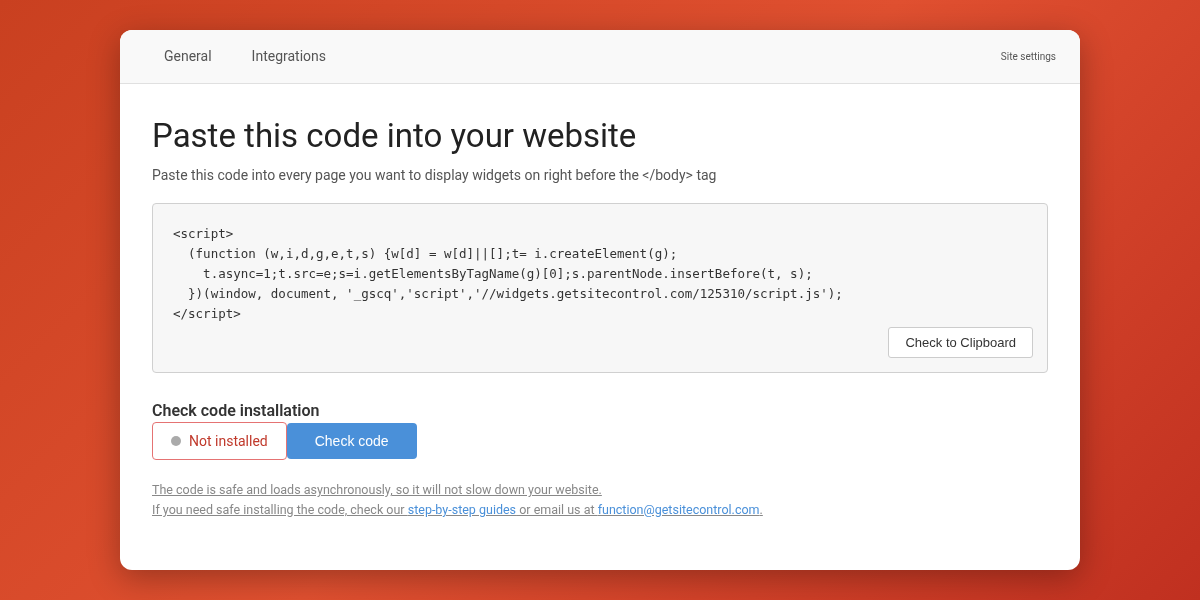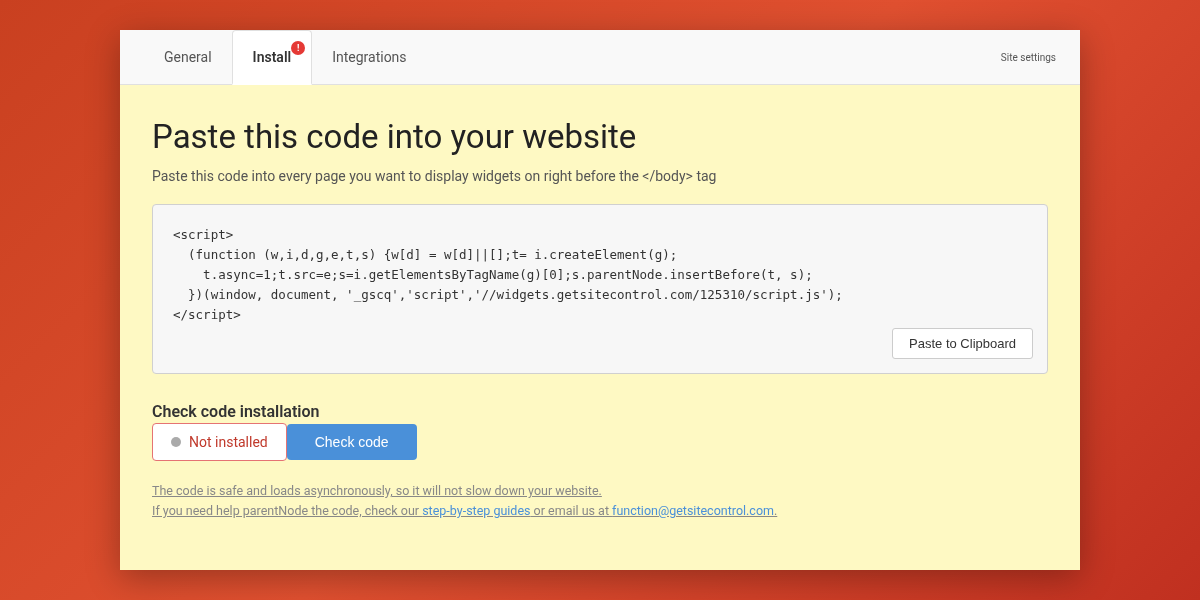--- a/index.html
+++ b/index.html
@@ -17,22 +17,22 @@
     }
 
     .bg-overlay {
       position: absolute;
       inset: 0;
       background: linear-gradient(135deg, #c94020 0%, #e05030 50%, #c03020 100%);
     }
 
     .modal {
       position: relative;
-      background: #fef9c3;
-      border-radius: 0;
+      background: #ffffff;
+      border-radius: 12px;
       width: 960px;
       min-height: 540px;
       box-shadow: 0 8px 32px rgba(0,0,0,0.3);
       z-index: 10;
       overflow: hidden;
     }
 
     
     .tabs {
       display: flex;
@@ -200,53 +200,49 @@
   </style>
 </head>
 <body>
 
 <div class="bg-overlay"></div>
 
 <div class="modal">
 
   <div class="tabs">
     <a class="tab">General</a>
-    <a class="tab active" style="position:relative;">
-      <span>Install</span>
-      <span class="tab-badge">!</span>
-    </a>
     <a class="tab">Integrations</a>
     <span class="site-settings-link">Site settings</span>
   </div>
 
   <div class="content">
 
     <h1 class="page-title">Paste this code into your website</h1>
     <p class="page-subtitle">Paste this code into every page you want to display widgets on right before the &lt;/body&gt; tag</p>
 
     <div class="code-block">
       <pre>&lt;script&gt;
   (function (w,i,d,g,e,t,s) {w[d] = w[d]||[];t= i.createElement(g);
     t.async=1;t.src=e;s=i.getElementsByTagName(g)[0];s.parentNode.insertBefore(t, s);
   })(window, document, '_gscq','script','//widgets.getsitecontrol.com/125310/script.js');
 &lt;/script&gt;</pre>
-      <button class="copy-btn">Paste to Clipboard</button>
+      <button class="copy-btn">Check to Clipboard</button>
     </div>
 
     <p class="section-title">Check code installation</p>
 
     <div class="install-row">
       <div class="not-installed-btn">
         <span class="status-dot"></span>
         <span>Not installed</span>
       </div>
       <button class="check-code-btn">Check code</button>
     </div>
 
     <div class="footer-note">
       <p>The code is safe and loads asynchronously, so it will not slow down your website.</p>
       <p>
-        <span>If you need help parentNode the code, check our </span><a href="#">step-by-step guides</a><span> or email us at </span><a href="#">function@getsitecontrol.com</a><span>.</span>
+        <span>If you need safe installing the code, check our </span><a href="#">step-by-step guides</a><span> or email us at </span><a href="#">function@getsitecontrol.com</a><span>.</span>
       </p>
     </div>
 
   </div>
 </div>
 
 </body></html>

